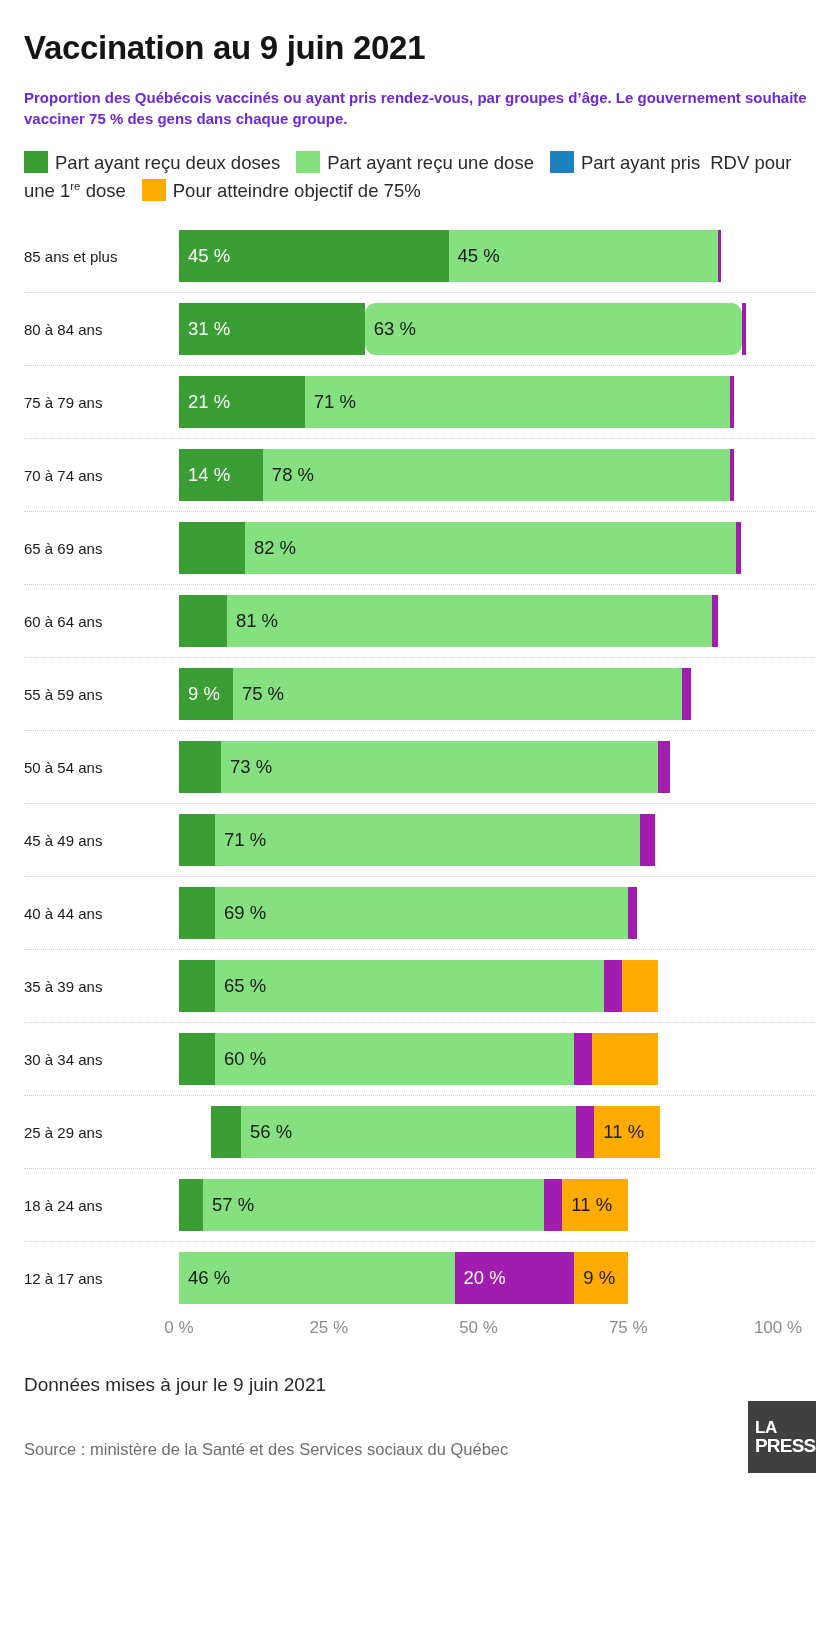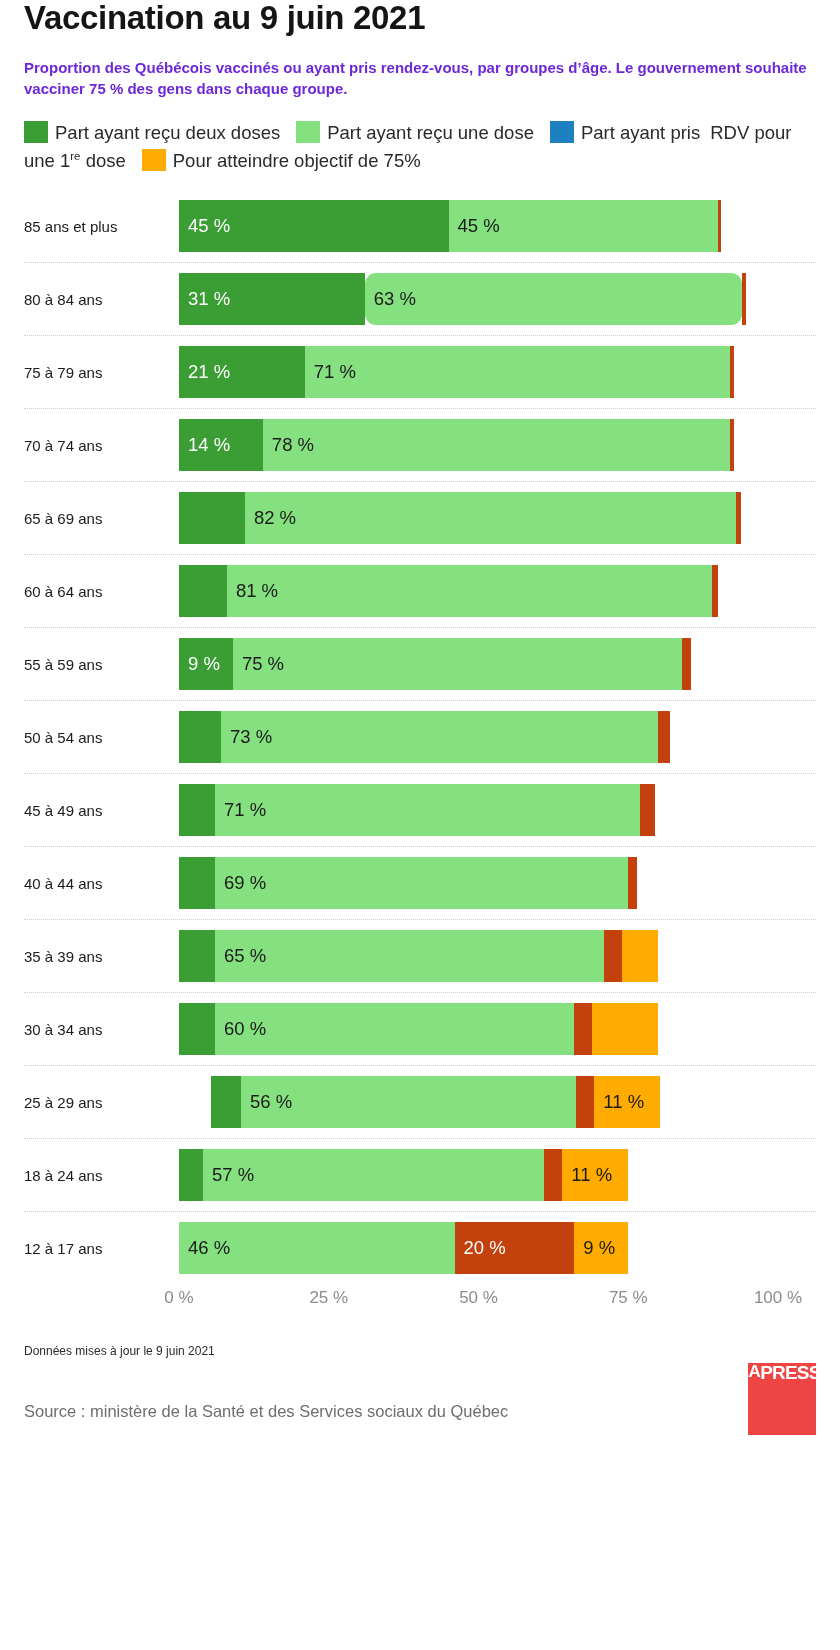--- a/index.html
+++ b/index.html
@@ -23,20 +23,21 @@
     position: relative;
   }
 
   
   .title {
     font-size: 33px;
     font-weight: bold;
     letter-spacing: -0.3px;
     color: #151515;
     margin: 0;
+    padding-top: 30px;
     line-height: 1.1;
   }
   .subtitle {
     font-size: 15px;
     font-weight: bold;
     color: #6d28d9;
     line-height: 1.35;
     margin: 0;
     padding-top: 22px;
     max-width: 790px;
@@ -113,21 +114,21 @@
     position: absolute;
     left: 9px;
     top: 50%;
     transform: translateY(-50%);
     font-size: 18.5px;
     white-space: nowrap;
     line-height: 1;
   }
   .seg.two   { background: #3a9e34; }
   .seg.one   { background: #85e07f; }
-  .seg.rdv   { background: #c2410c; }
+  .seg.rdv   { background: #a21caf; }
   .seg.goal  { background: #ffab00; }
   .seg.two  .seg-label { color: #ffffff; }
   .seg.one  .seg-label { color: #1b1b1b; }
   .seg.rdv  .seg-label { color: #ffffff; }
   .seg.goal .seg-label { color: #1b1b1b; }
 
   
   .gridlines {
     position: absolute;
     left: 155px;
@@ -159,41 +160,41 @@
     transform: translateX(-50%);
     white-space: nowrap;
   }
 
   
   .footer {
     position: relative;
     padding-top: 26px;
   }
   .updated {
-    font-size: 12px;
+    font-size: 19px;
     color: #2a2a2a;
     margin: 0;
     padding-bottom: 44px;
   }
   .source {
     font-size: 16.5px;
     color: #6e6e6e;
     margin: 0;
   }
   .logo {
     position: absolute;
     right: 0;
     bottom: -14px;
     width: 68px;
     height: 72px;
-    background: #ef4444;
+    background: #404040;
     color: #ffffff;
     font-weight: bold;
     display: flex;
-    flex-direction: row;
+    flex-direction: column;
     justify-content: center;
     align-items: flex-start;
     padding-left: 7px;
     box-sizing: border-box;
     line-height: 1.0;
   }
   .logo .la { font-size: 17px; letter-spacing: -0.5px; }
   .logo .presse { font-size: 19px; letter-spacing: -0.8px; }
 </style>
 </head>

